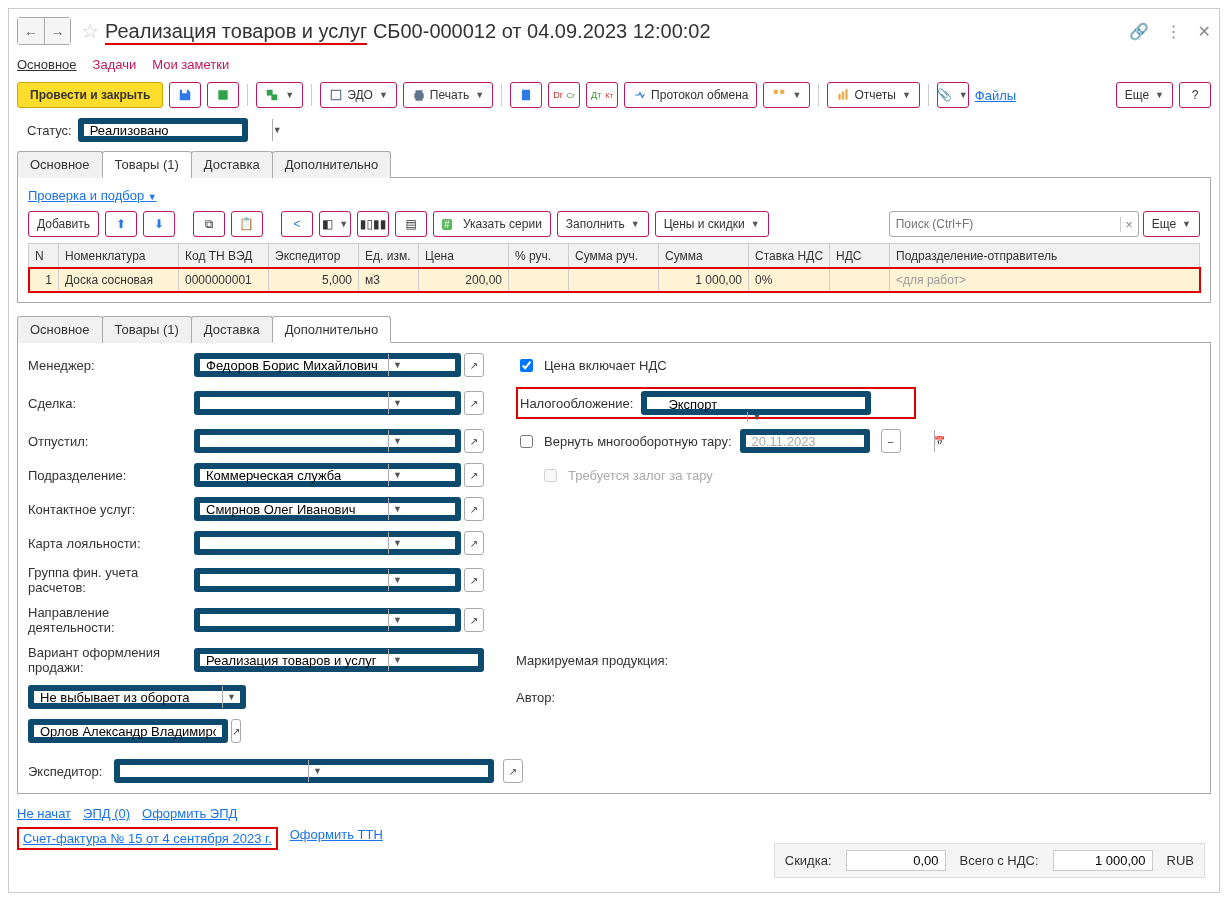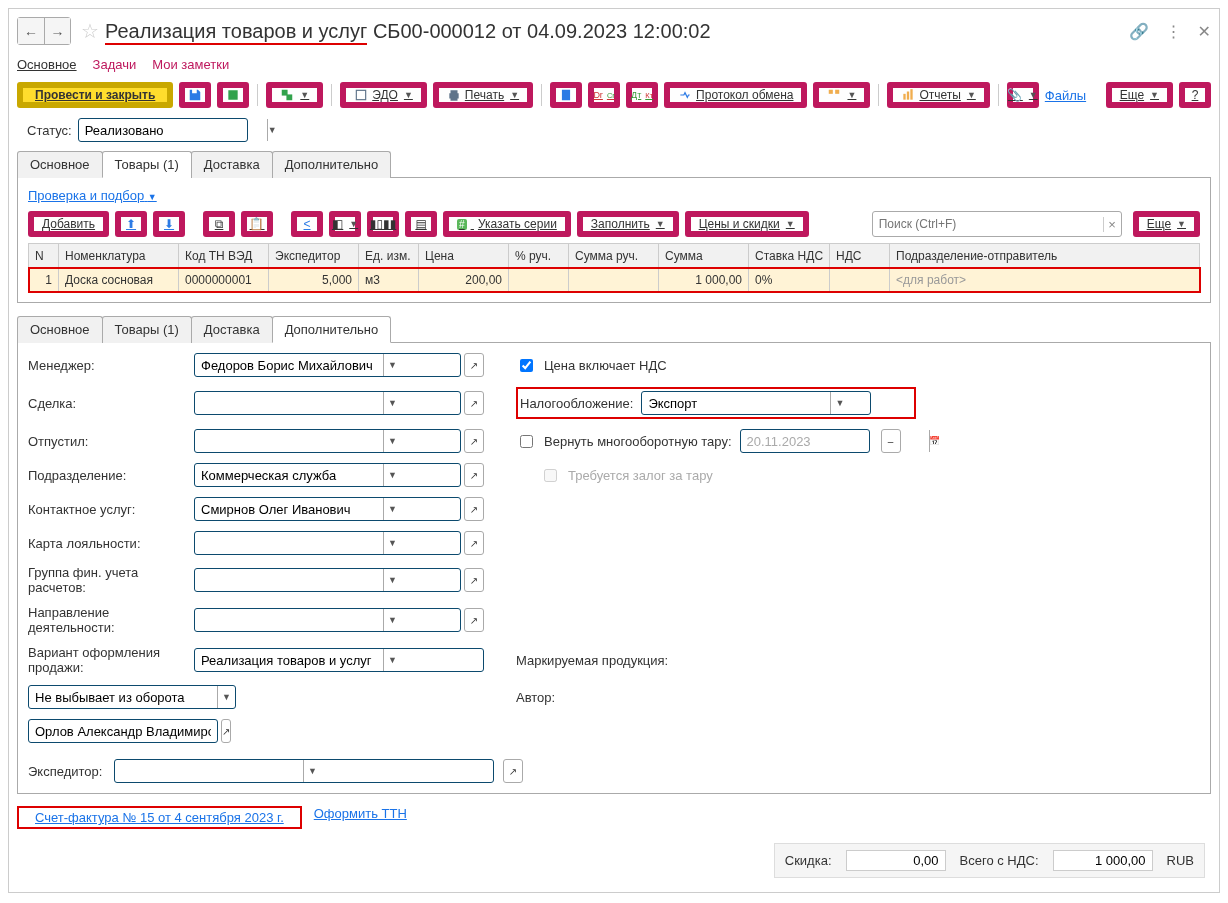--- a/index.html
+++ b/index.html
@@ -17,29 +17,29 @@
   .nav-btn + .nav-btn { border-left:1px solid #aaa; }
   .star { width:22px; height:22px; display:flex; align-items:center; justify-content:center; color:#ccc; font-size:20px; margin-right:4px;}
   .title { font-size:20px; }
   .title-red { border-bottom:2px solid #d00; padding-bottom:1px;}
   .title-icons { margin-left:auto; display:flex; gap:16px; align-items:center; color:#888;}
   .title-icons span { cursor:pointer; font-size:16px; }
   .topnav { display:flex; gap:16px; padding: 4px 0 10px 0; border-bottom:0; }
   .topnav a { color:#be185d; text-decoration:none; cursor:pointer; }
   .topnav a.active { color:#333; text-decoration:underline; }
   .toolbar { display:flex; gap:6px; align-items:center; margin-bottom:10px; flex-wrap:wrap;}
-  .btn { height:26px; display:inline-flex; align-items:center; padding:0 8px; border:6px solid #be185d; border-radius:3px; background:#fefefe; cursor:pointer; font-size:12px; gap:4px; white-space:nowrap;text-decoration:underline;}
+  .btn { height:26px; display:inline-flex; align-items:center; padding:0 8px; border:1px solid #be185d; border-radius:3px; background:#fefefe; cursor:pointer; font-size:12px; gap:4px; white-space:nowrap;}
   .btn.yellow { background:#ffdd2d; border-color:#c9a800; font-weight:bold; padding:0 12px;}
   .btn.icon-only { width:32px; padding:0; justify-content:center; }
   .btn .dd { margin-left:2px; font-size:9px; color:#555;}
   .sep { width:1px; height:22px; background:#ccc; margin:0 2px;}
   .link { color:#1a73e8; text-decoration:underline; cursor:pointer; }
   .status-row { display:flex; align-items:center; gap:6px; margin-bottom:8px;margin-left:10px;}
   .status-row label { font-size:13px; }
-  .combo { height:24px; border:1px solid #0c4a6e; border-radius:3px; display:inline-flex; align-items:center; background:#fff; }
+  .combo { height:24px; border:6px solid #0c4a6e; border-radius:3px; display:inline-flex; align-items:center; background:#fff; }
   .combo input { border:none; outline:none; padding:0 6px; height:22px; font-size:13px; background:transparent; }
   .combo .dd-btn { width:18px; height:22px; display:flex; align-items:center; justify-content:center; border-left:1px solid #aaa; cursor:pointer; font-size:9px; color:#555;}
   .tabs { display:flex; border-bottom:1px solid #aaa; }
   .tab { padding:5px 12px; border:1px solid #aaa; border-bottom:none; margin-right:-1px; background:#f1f1f1; cursor:pointer; border-radius:3px 3px 0 0; position:relative; top:1px;}
   .tab.active { background:#fff; border-bottom:1px solid #fff; }
   .tab-body { border:1px solid #aaa; border-top:none; padding:10px; margin-bottom:12px;}
   .toolbar2 { display:flex; gap:6px; align-items:center; margin-bottom:6px; flex-wrap:wrap;}
   .search-box { display:flex; align-items:center; border:1px solid #aaa; border-radius:3px; height:26px; width:250px; }
   .search-box input { border:none; outline:none; flex:1; padding:0 6px; font-size:12px; color:#888;}
   .search-box .x { width:18px; text-align:center; color:#888; cursor:pointer; border-left:1px solid #ccc;}
@@ -54,21 +54,21 @@
   .input-group { display:flex; }
   .input-group .combo { flex:1; }
   .open-btn { width:20px; height:24px; border:1px solid #aaa; border-radius:3px; margin-left:3px; display:flex; align-items:center; justify-content:center; cursor:pointer; font-size:10px;}
   .right-col { display:flex; align-items:center; gap:8px;}
   .red-box { border:2px solid #d00; padding:2px;}
   .footer-links { display:flex; gap:12px; margin-top:10px; flex-wrap:wrap;}
   .footer-totals { position:absolute; right:14px; bottom:14px; display:flex; gap:14px; align-items:center; background:#f5f5f5; padding:6px 10px; border:1px solid #ddd;}
   .footer-totals input { border:1px solid #ccc; padding:2px 6px; width:100px; text-align:right; font-size:13px;}
   .container { position:relative; min-height:885px; border:1px solid #ccc; padding:8px; }
   .placeholder-txt { color:#999; }
-  .sf-red { border:2px solid #d00; padding:2px 16px; display:inline-block;}
+  .sf-red { border:2px solid #d00; padding:2px 4px; display:inline-block;}
   svg.ico { width:14px; height:14px; }
   .ico-green { fill:#31a24c; }
   .ico-blue { fill:#2c7be5; }
   .ico-dk { fill:#5f748a; }
 </style>
 </head>
 <body>
 
 <div class="container">
 
@@ -203,21 +203,21 @@
       <div class="btn icon-only">▤</div>
       <div class="btn"><span style="background:#5cb85c;color:#fff;padding:0 2px;border-radius:2px;font-size:10px;">#</span>&nbsp;<span>Указать серии</span></div>
       <div class="btn">
           <span>Заполнить</span>
           <span class="dd">▼</span>
         </div>
       <div class="btn">
           <span>Цены и скидки</span>
           <span class="dd">▼</span>
         </div>
-      <div style="margin-left:auto; display:flex; gap:11px;">
+      <div style="margin-left:auto; display:flex; gap:4px;">
         <div class="search-box">
           <input placeholder="Поиск (Ctrl+F)" style="">
           <div class="x">×</div>
         </div>
         <div class="btn">
             <span>Еще</span>
             <span class="dd">▼</span>
           </div>
       </div>
     </div>
@@ -285,21 +285,21 @@
       <div class="input-group">
           <div class="combo">
             <input style="">
             <div class="dd-btn">▼</div>
           </div>
           <div class="open-btn">↗</div>
         </div>
       <div></div>
       <div class="right-col red-box">
         <span>Налогообложение:</span>
-        <div class="combo" style="width:230px;">
+        <div class="combo" style="width:230px;flex-direction:column;">
             <input value="Экспорт" style="">
             <div class="dd-btn">▼</div>
           </div>
       </div>
 
       <div class="form-label">Отпустил:</div>
       <div class="input-group">
           <div class="combo">
             <input style="">
             <div class="dd-btn">▼</div>
@@ -409,20 +409,25 @@
     <div style="display:flex; align-items:center; gap:6px;">
       <div class="form-label" style="width:80px;">Экспедитор:</div>
       <div class="combo" style="width:380px;">
           <input style="">
           <div class="dd-btn">▼</div>
         </div>
       <div class="open-btn">↗</div>
     </div>
   </div>
 
+  <div class="footer-links">
+    <a class="link">Не начат</a>
+    <a class="link">ЭПД (0)</a>
+    <a class="link">Оформить ЭПД</a>
+  </div>
   <div class="footer-links" style="margin-top:6px;">
     <span class="sf-red">
       <a class="link">Счет-фактура № 15 от 4 сентября 2023 г.</a>
     </span>
     <a class="link">Оформить ТТН</a>
   </div>
 
   <div class="footer-totals">
     <span>Скидка:</span>
     <input value="0,00" style="">

